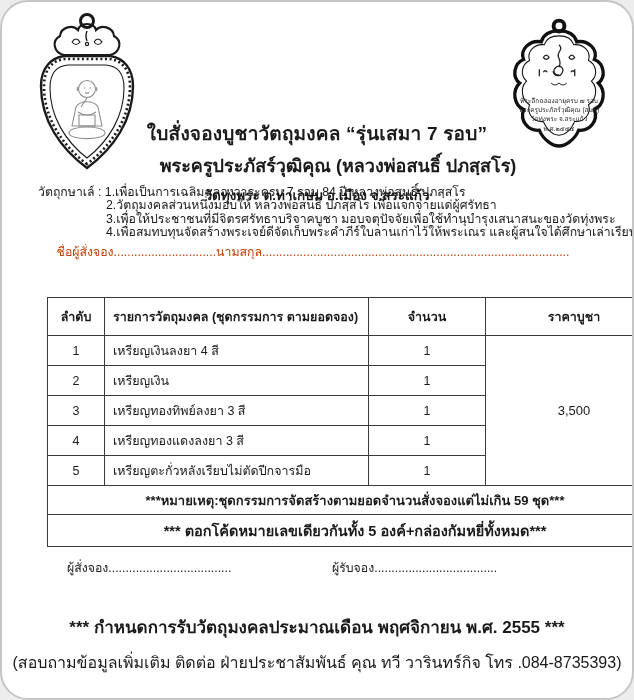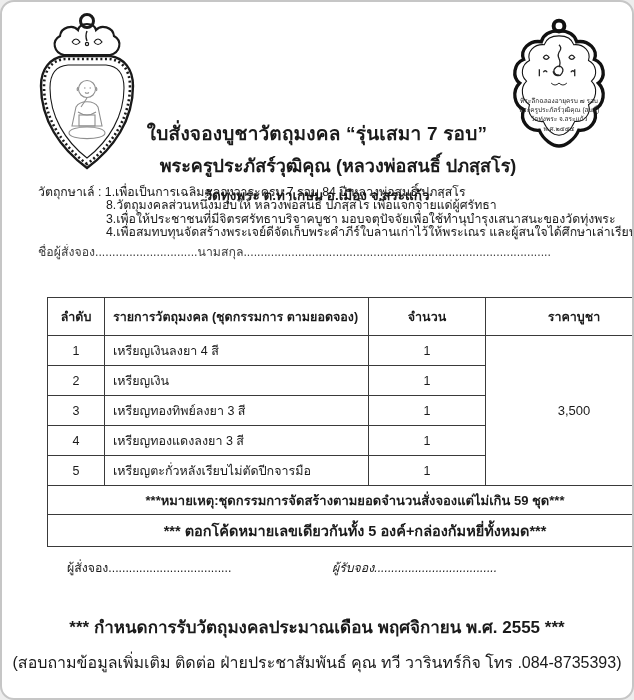--- a/index.html
+++ b/index.html
@@ -1,57 +1,57 @@
 <!DOCTYPE html>
 <html><head>
 <meta charset="utf-8">
 <style>
   html,body { margin:0; padding:0; background:#ededed; }
   .page {
     position:relative; width:634px; height:700px; margin:0 auto;
-    background:#ffffff; border:2px solid #c6c6c6; border-radius:14px;
+    background:#ffffff; border:2px solid #c6c6c6; border-radius:28px;
     box-sizing:border-box; overflow:hidden;
     font-family:"Liberation Sans","DejaVu Sans",sans-serif; color:#1a1a1a;
   }
   .amulet-front { position:absolute; left:26px; top:10px; }
   .amulet-back  { position:absolute; right:14px; top:16px; }
 
   .titles { position:absolute; top:116px; left:0; width:100%; text-align:center; }
   .title    { font-size:19px;  font-weight:bold; letter-spacing:.2px; }
   .subtitle { font-size:18px;  font-weight:bold; margin-top:3px;padding-left:42px; }
   .temple   { font-size:13.5px; font-weight:bold; margin-top:4px; }
 
   .purpose { position:absolute; top:184px; left:36px; right:14px;
              font-size:12.3px; line-height:13.4px; }
   .purpose .row { white-space:nowrap; }
   .purpose .indent { margin-left:68px; }
   .plabel { font-weight:normal; }
 
   .fields { position:absolute; top:242px; left:36px; right:44px;
-            font-size:12.3px; line-height:16px; color:#404040;
-            word-break:break-all; }
+            font-size:12.3px; line-height:16px; color:#c2410c;
+            word-break:break-all;text-align:center; }
   .fields .fline { white-space:nowrap; overflow:hidden; }
 
   table.order { position:absolute; top:295px; left:45px; width:547px;
                 border-collapse:collapse; table-layout:fixed; font-size:12.5px; }
   table.order th, table.order td { border:1px solid #3a3a3a; padding:0 8px; }
   table.order th { font-weight:bold; height:37px; }
   table.order td { height:29px; }
   .col-no    { width:40px;  text-align:center; }
   .col-item  { width:247px; text-align:left; }
   .col-qty   { width:100px; text-align:center; }
   .col-price { width:160px; text-align:center; }
   td.price-merged { text-align:center; vertical-align:middle; font-size:13px; }
   tr.note-row td { text-align:center; font-weight:600; font-size:13px; height:28px; }
   tr.code-row td { text-align:center; font-weight:bold; font-size:14.5px; height:31px; }
 
   .signatures { position:absolute; top:556px; left:0; width:100%;
                 font-size:12.3px; }
   .sig-orderer  { position:absolute; left:65px;  white-space:nowrap;text-align:center; }
-  .sig-receiver { position:absolute; left:330px; white-space:nowrap;font-style:italic; }
+  .sig-receiver { position:absolute; left:330px; white-space:nowrap; }
 
   .announce { position:absolute; top:611px; left:0; width:100%;
               text-align:center; font-size:17px; font-weight:bold; }
   .contact  { position:absolute; top:648px; left:0; width:100%;
               text-align:center; font-size:16px; }
 
   svg { display:block; }
   svg text { font-family:"Liberation Sans","DejaVu Sans",sans-serif; }
 </style>
 </head>
@@ -111,21 +111,21 @@
     <div class="title">ใบสั่งจองบูชาวัตถุมงคล “รุ่นเสมา 7 รอบ”</div>
     <div class="subtitle">พระครูประภัสร์วุฒิคุณ (หลวงพ่อสนธิ์ ปภสฺสโร)</div>
     <div class="temple">วัดทุ่งพระ ต.ท่าเกษม อ.เมือง จ.สระแก้ว</div>
   </div>
 
   <div class="purpose">
     <div class="row">
       <span class="plabel">วัตถุกษาเล์ :</span>
       <span>1.เพื่อเป็นการเฉลิมฉลองวาระครบ 7 รอบ 84 ปี หลวงพ่อสนธิ์ ปภสฺสโร</span>
     </div>
-    <div class="row indent">8.วัตถุมงคลส่วนหนึ่งมอบให้ หลวงพ่อสนธิ์ ปภสฺสโร เพื่อแจกจ่ายแด่ผู้ศรัทธา</div>
+    <div class="row indent">2.วัตถุมงคลส่วนหนึ่งมอบให้ หลวงพ่อสนธิ์ ปภสฺสโร เพื่อแจกจ่ายแด่ผู้ศรัทธา</div>
     <div class="row indent">3.เพื่อให้ประชาชนที่มีจิตรศรัทธาบริจาคบูชา มอบจตุปัจจัยเพื่อใช้ทำนุบำรุงเสนาสนะของวัดทุ่งพระ</div>
     <div class="row indent">4.เพื่อสมทบทุนจัดสร้างพระเจย์ดีจัดเก็บพระคำภีร์ใบลานเก่าไว้ให้พระเณร และผู้สนใจได้ศึกษาเล่าเรียน</div>
   </div>
 
   <div class="fields">
     <div class="fline">ชื่อผู้สั่งจอง..............................นามสกุล..........................................................................................</div>
   </div>
 
   <table class="order">
     <thead>

